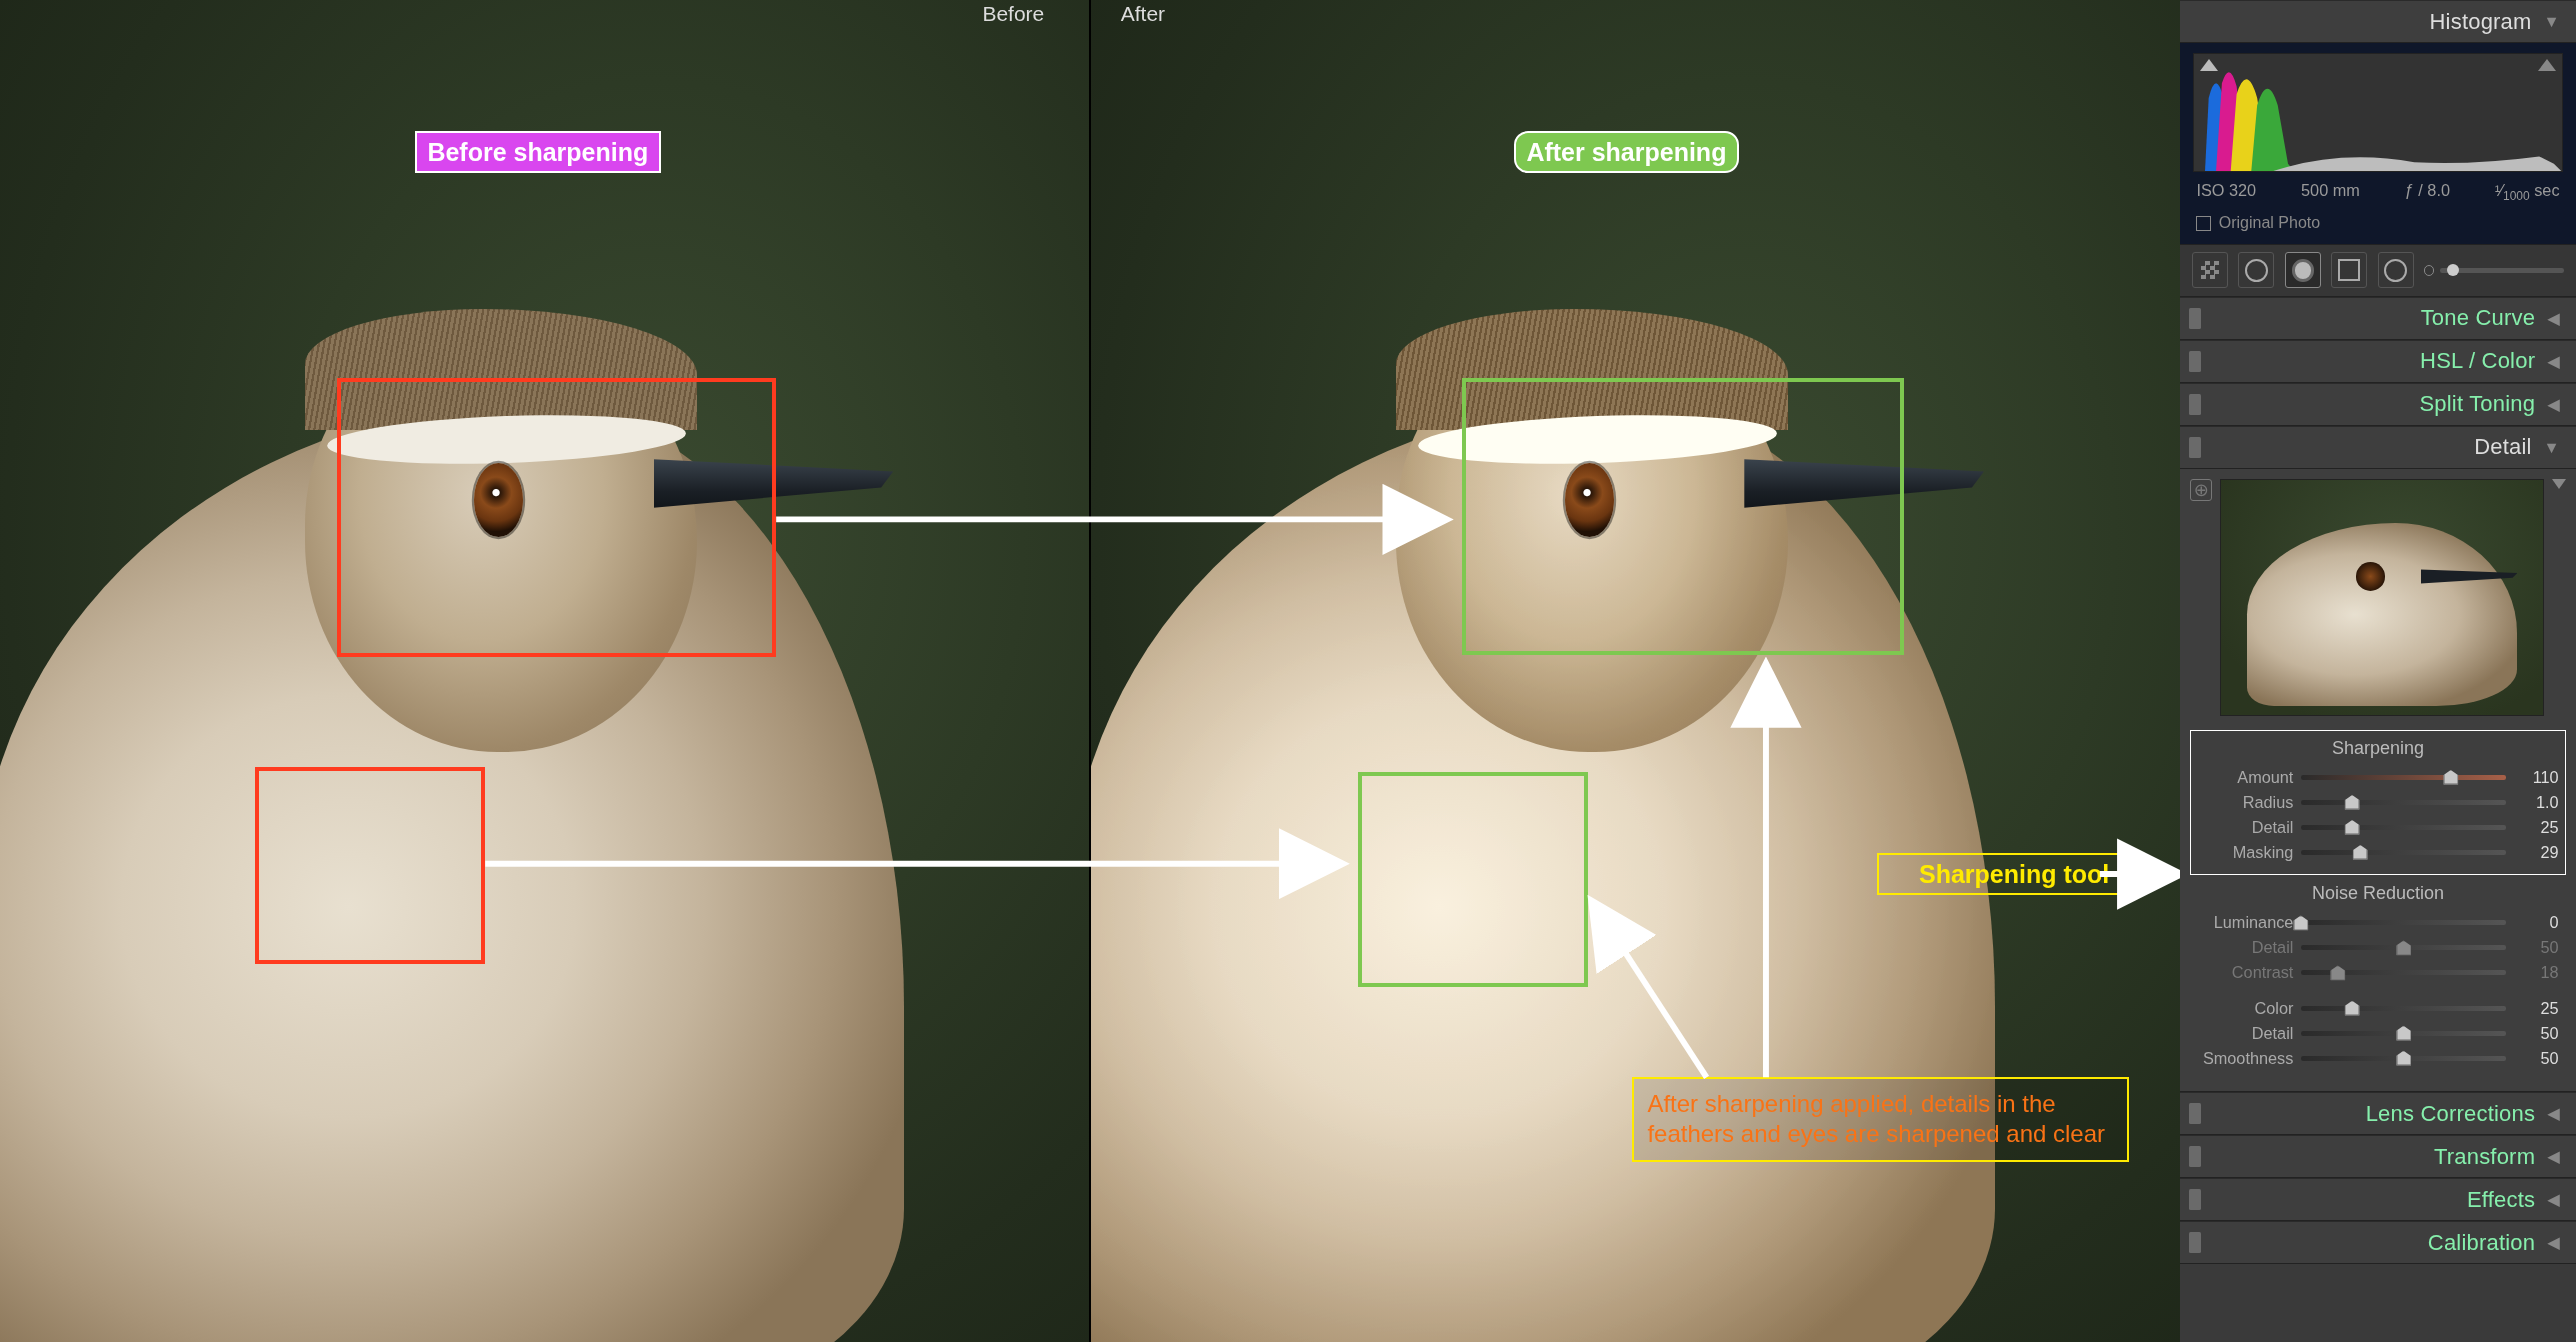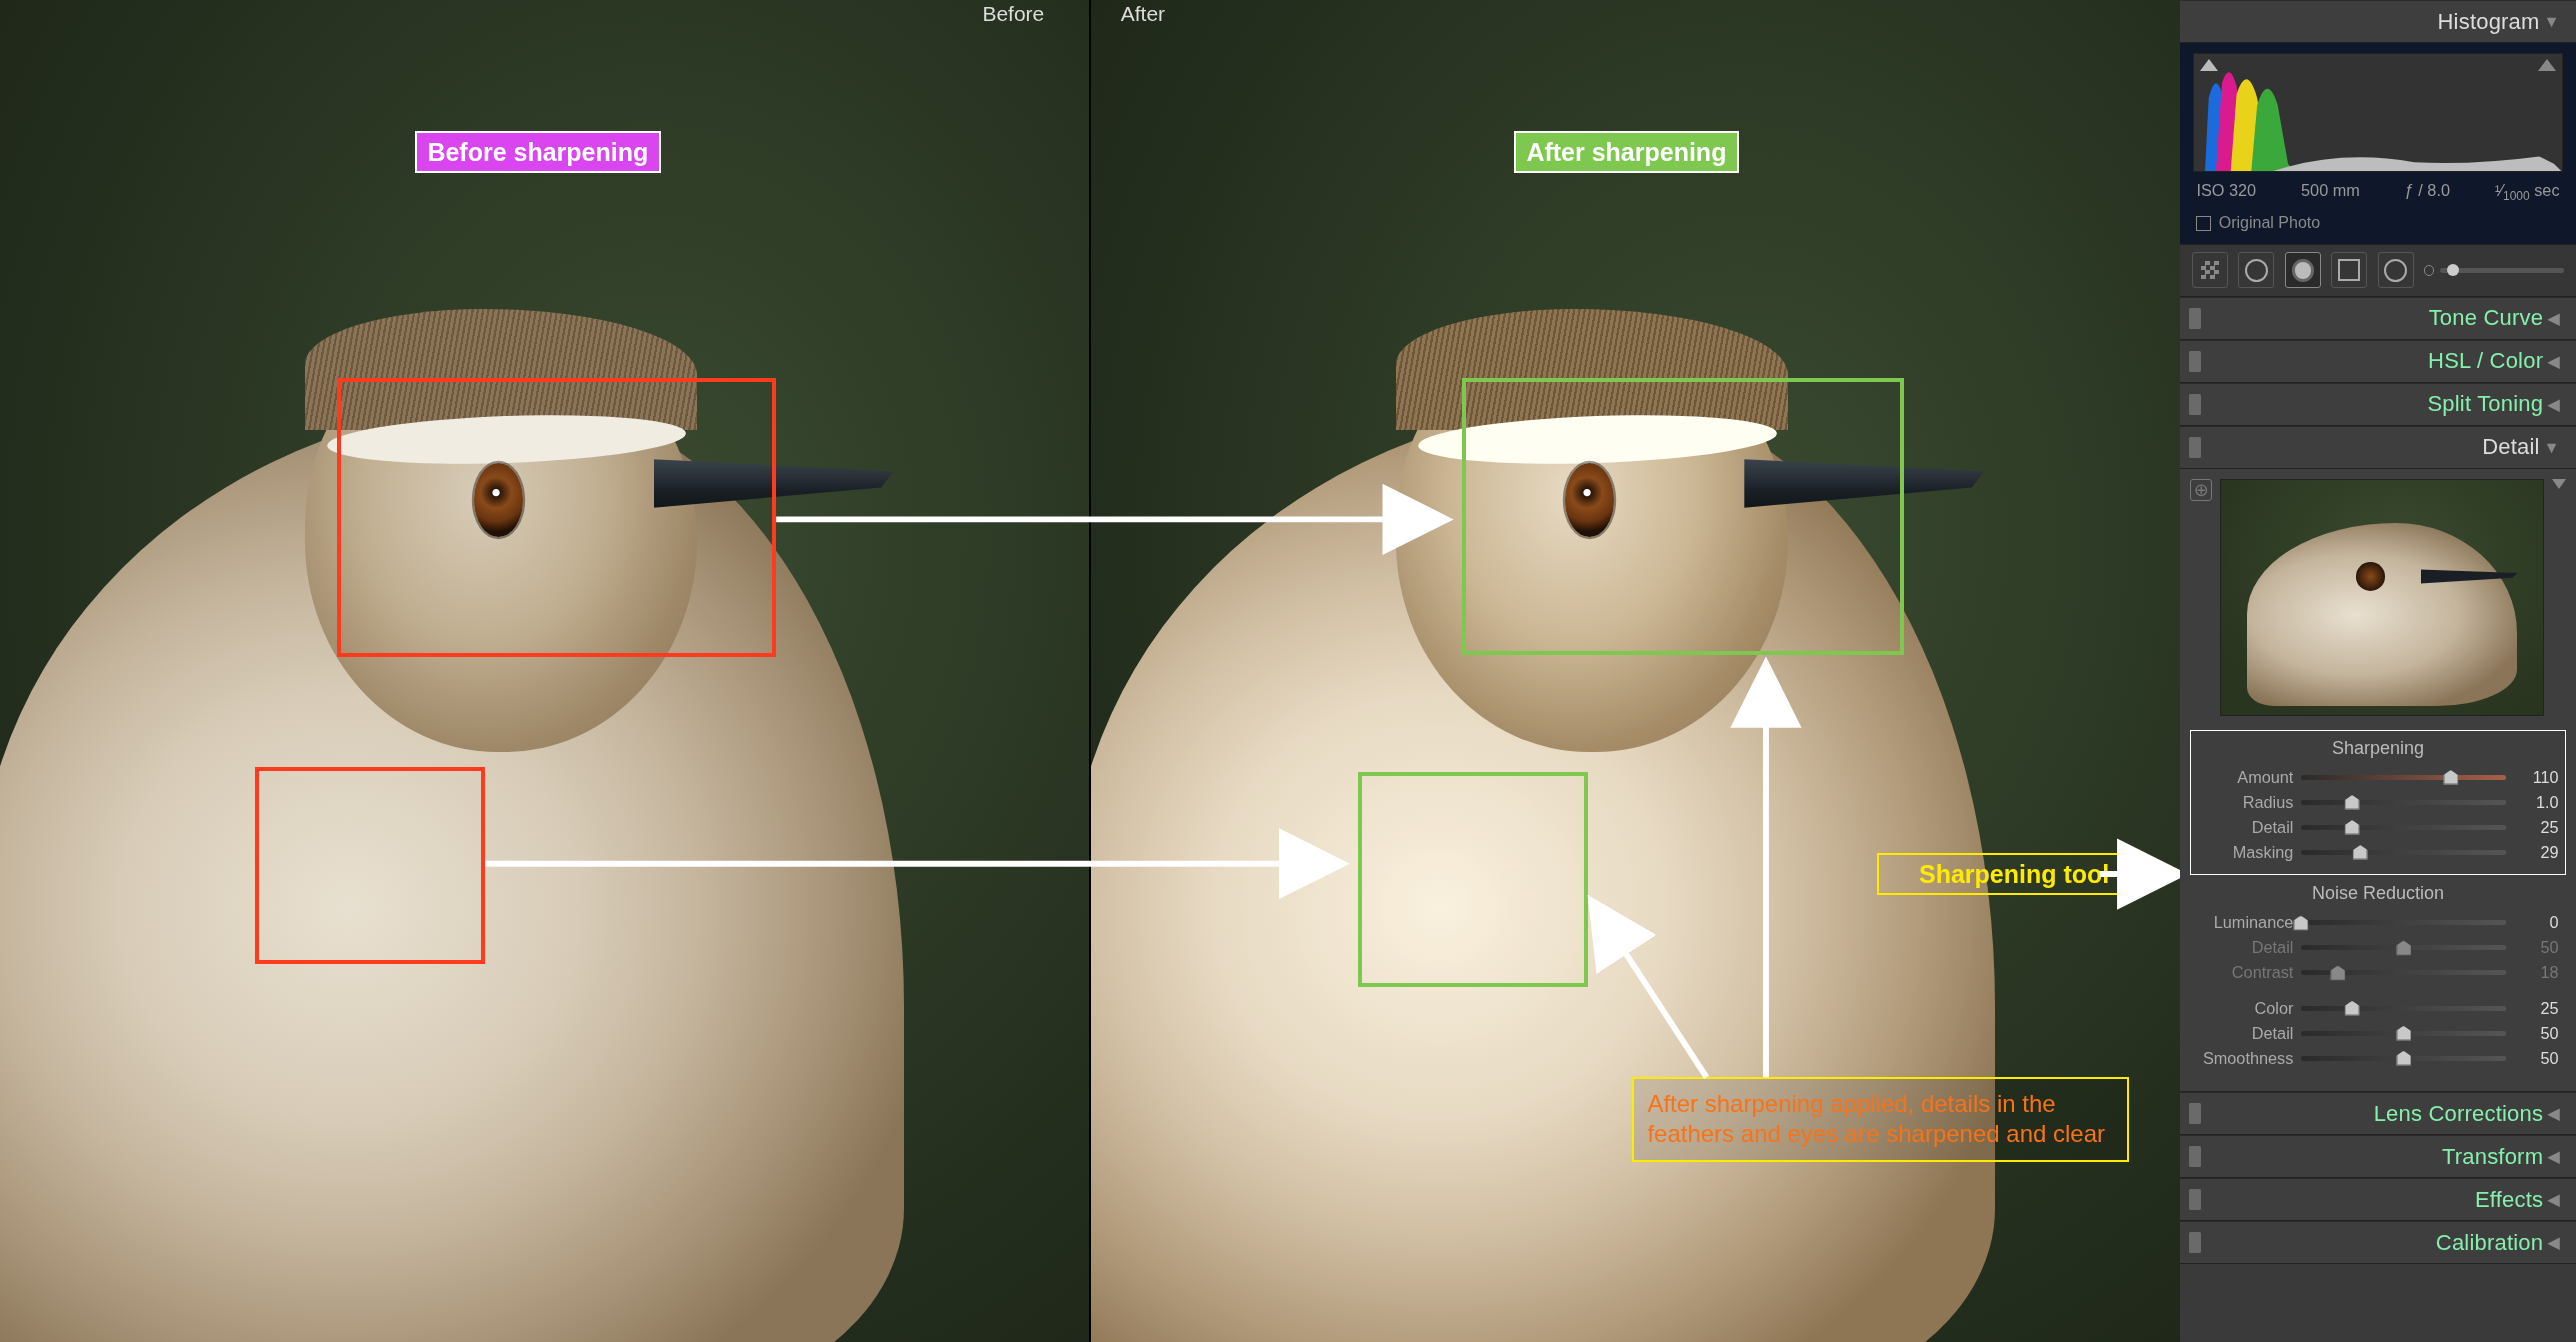--- a/index.html
+++ b/index.html
@@ -48,30 +48,30 @@
     background: radial-gradient(ellipse at 60% 40%, #3a4a30 0%, #2d3a25 40%, #232d1d 70%, #1b2316 100%);
   }
 
   
   .annot-box { position: absolute; border: 4.5px solid; }
   .red-box { border-color: #ff3b1f; }
   .green-box { border-color: #7ec850; }
 
   .badge { position: absolute; font-size: 25px; font-weight: 700; padding: 4.5px 10.4px; border: 2.2px solid; white-space: nowrap; }
   .badge-peach { background: #d946ef; color: #fff; border-color: #fff; }
-  .badge-green { background: #7ec850; color: #fff; border-color: #fff; }
+  .badge-green { background: #7ec850; color: #fff; border-color: #fff; border-radius: 14px; }
   .badge-yellow-text { background: rgba(0,0,0,0); color: #ffeb00; border-color: #ffeb00; font-weight: 700; }
 
   .explain-box { position: absolute; border: 2.2px solid #ffeb00; background: rgba(0,0,0,0.1); color: #f97316; font-size: 24px; font-weight: 400; padding: 10.4px 13.4px; line-height: 1.25; }
 
   svg.arrows { position: absolute; inset: 0; width: 100%; height: 100%; pointer-events: none; }
 
   
   .sidebar { position: relative; width: 396px; height: 100%; background: #3a3a3a; display: flex; flex-direction: column; font-size: 18px; color: #b8b8b8; }
-  .panel-header { display: flex; align-items: center; justify-content: flex-end; height: 43px; padding: 0 16.3px; background: #3e3e3e; border-top: 0.7px solid #2a2a2a; border-bottom: 0.7px solid #222; gap: 4px; cursor: pointer; }
+  .panel-header { display: flex; align-items: center; justify-content: flex-end; height: 43px; padding: 0 16.3px; background: #3e3e3e; border-top: 0.7px solid #2a2a2a; border-bottom: 0.7px solid #222; gap: 12px; cursor: pointer; }
   .panel-header .title { font-size: 22px; font-weight: 300; color: #86efac; letter-spacing: 0.2px; }
   .tri { font-size: 16.3px; color: #888; }
   .panel-header.open .title { color: #ddd; }
   .panel-header .left-toggle { position: absolute; left: 9px; width: 12px; height: 21px; background: #6a6a6a; border-radius: 1.5px; }
   .panel-header { position: relative; }
 
   .histogram-body { background: #0f172a; padding: 10.4px 13.4px 0 13.4px; }
   .histogram-svg { width: 100%; height: 119px; background: #333; border: 0.7px solid #222; position: relative; }
   .clip-ind { position:absolute; top:4.5px; width: 0; height: 0; border-left: 9px solid transparent; border-right: 9px solid transparent; }
   .clip-ind.left { left: 6px; border-bottom: 12px solid #bbb; }

